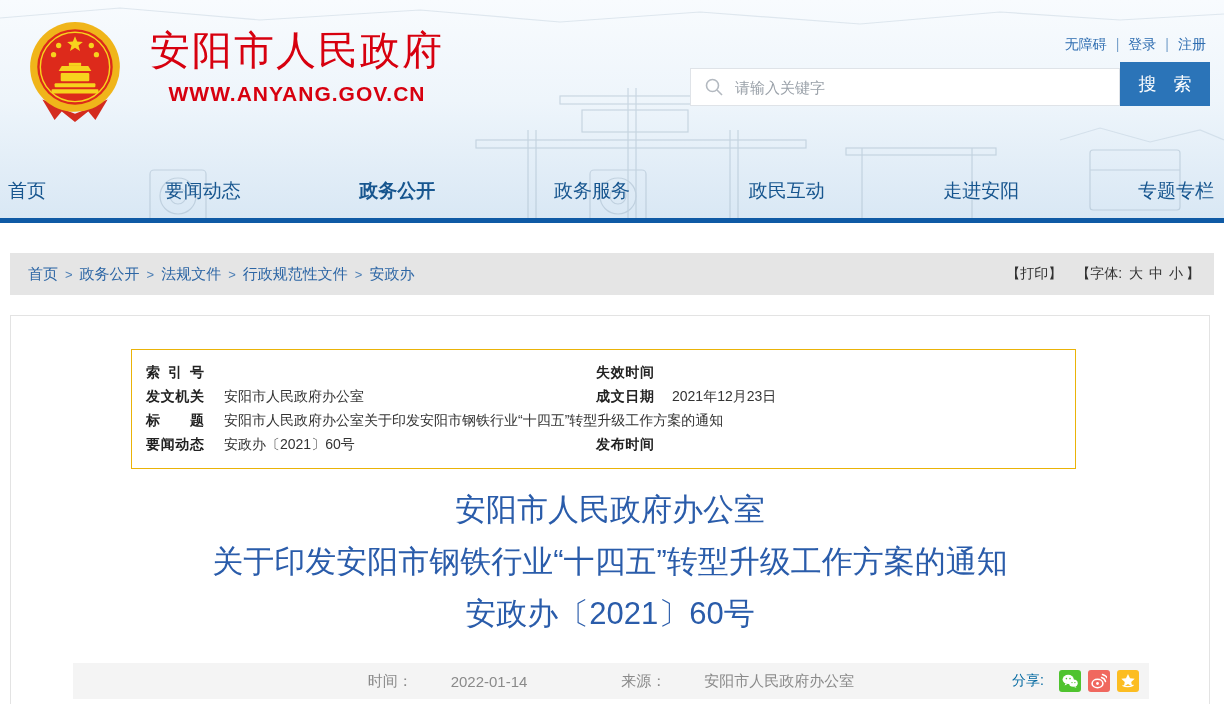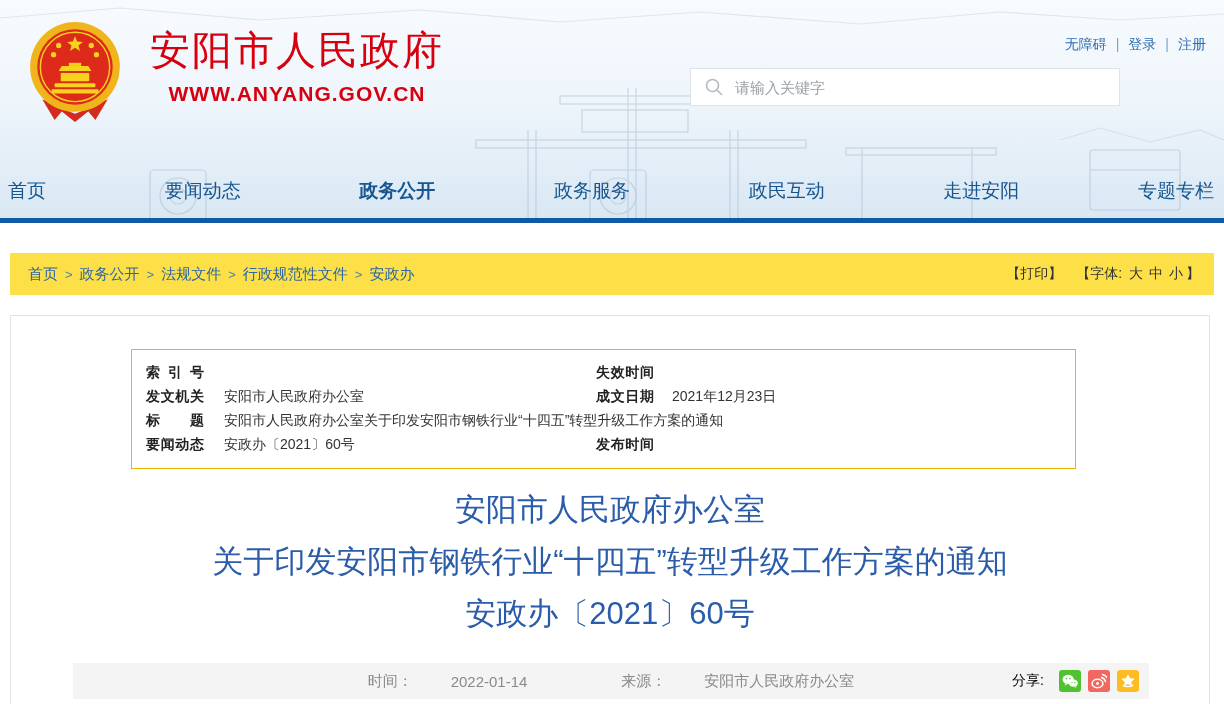--- a/index.html
+++ b/index.html
@@ -32,21 +32,21 @@
 
   
   .nav { position:absolute; left:0; bottom:0; width:1224px; height:55px; display:flex;
     justify-content:space-between; align-items:center; padding:0 10px 5px 8px;
     border-bottom:5px solid #0f5aa5; }
   .nav-item { font-size:19px; color:#17568f; cursor:pointer; white-space:nowrap; }
   .nav-item.active { font-weight:bold; }
 
   
   .crumb-bar { position:absolute; left:10px; top:253px; width:1204px; height:42px;
-    background:#fde047; display:flex; align-items:center; justify-content:space-between;
+    background:#e5e5e5; display:flex; align-items:center; justify-content:space-between;
     padding:0 14px 0 18px; }
   .crumbs { font-size:15px; color:#2d66a5; }
   .crumbs a { color:#2d66a5; text-decoration:none; cursor:pointer; }
   .crumbs .sep { color:#4d7fb5; margin:0 7px; font-size:13px; }
   .crumb-tools { font-size:14px; color:#333; }
   .crumb-tools .tool { cursor:pointer; }
   .crumb-tools .fontsize { cursor:pointer; margin:0 3px; }
   .crumb-tools .gap { display:inline-block; width:14px; }
 
   
@@ -61,21 +61,21 @@
   .meta-span { grid-column:2 / 5; }
 
   .doc-title { position:absolute; left:0; top:168px; width:1198px; text-align:center;
     color:#2a5caa; font-size:31px; line-height:52px; font-weight:400; }
 
   .info-bar { position:absolute; left:62px; top:347px; width:1076px; height:36px;
     background:#f4f4f4; display:flex; align-items:center; justify-content:center;
     font-size:15px; color:#8a8a8a;gap:38px; }
   .info-bar .seg { margin:0 9px; }
   .share { position:absolute; right:10px; top:0; height:36px; display:flex; align-items:center; }
-  .share-label { font-size:14px; color:#000000; margin-right:8px; }
+  .share-label { font-size:14px; color:#0369a1; margin-right:8px; }
   .share-icon { width:22px; height:22px; border-radius:3px; margin-left:7px; cursor:pointer;
     display:flex; align-items:center; justify-content:center; }
   .share-wechat { background:#4fc32f; }
   .share-weibo { background:#f0685f; }
   .share-qzone { background:#fcbd22; color:#fff; font-size:14px; line-height:22px; }
 </style>
 </head>
 <body>
 
 <div class="page">
@@ -140,20 +140,21 @@
     </div>
 
     <div class="searchbar">
       <div class="search-input-wrap">
         <svg class="mag-icon" viewBox="0 0 20 20">
           <circle cx="8.5" cy="8.5" r="6" fill="none" stroke="#b3b9c0" stroke-width="1.6"></circle>
           <line x1="13" y1="13" x2="18" y2="18" stroke="#b3b9c0" stroke-width="1.6"></line>
         </svg>
         <input type="text" placeholder="请输入关键字" style="">
       </div>
+      <button class="search-btn">搜 索</button>
     </div>
 
     <div class="nav">
       <div class="nav-item">首页</div>
       <div class="nav-item">要闻动态</div>
       <div class="nav-item active">政务公开</div>
       <div class="nav-item">政务服务</div>
       <div class="nav-item">政民互动</div>
       <div class="nav-item">走进安阳</div>
       <div class="nav-item">专题专栏</div>

